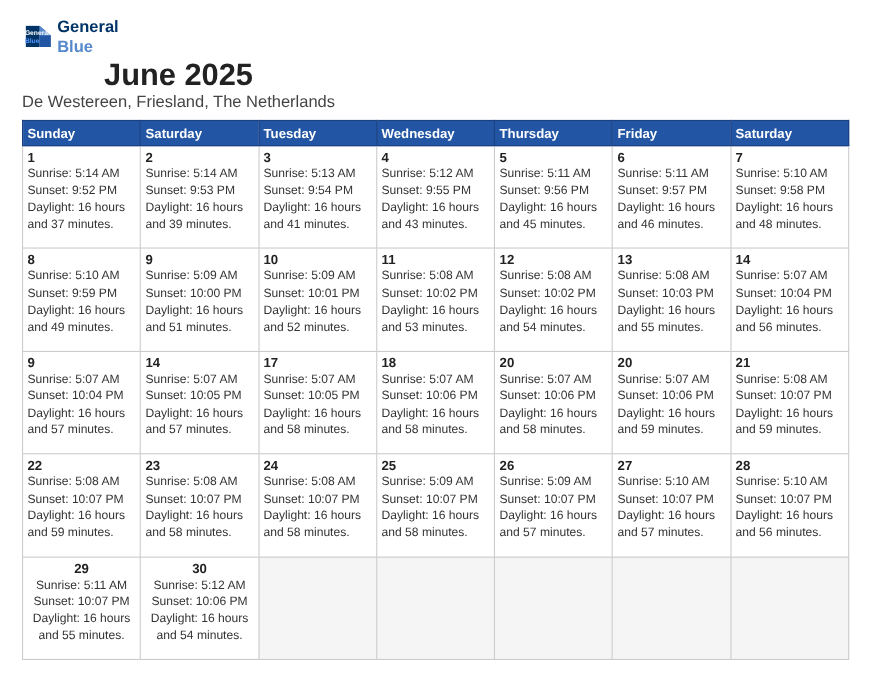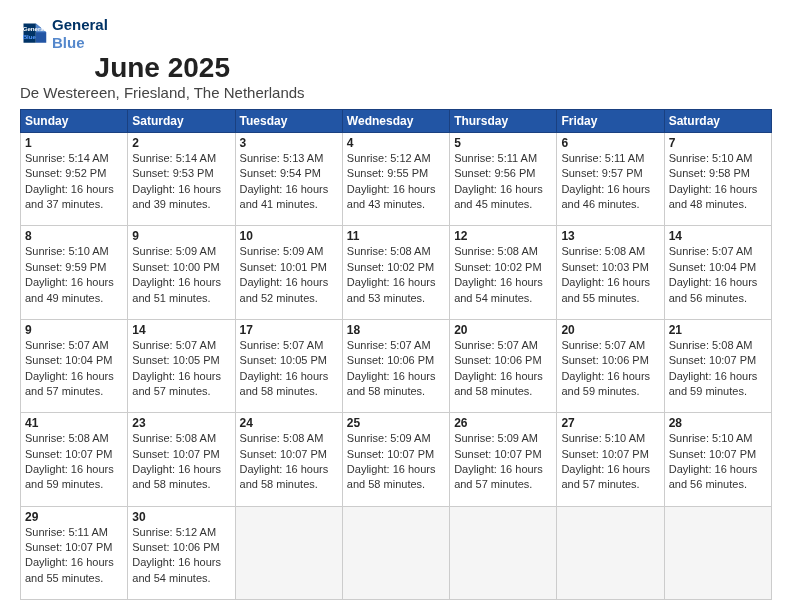--- a/index.html
+++ b/index.html
@@ -86,20 +86,21 @@
       display: block;
       margin-bottom: 1px;
     }
     .day-info {
       font-size: 11px;
       line-height: 1.4;
       color: #333;
     }
     .last-row td {
       height: 60px;
+      text-align: center;
     }
   </style>
 </head>
 <body>
 
 <div class="page">
   <div class="header">
     <div class="logo">
       <svg class="logo-icon" viewBox="0 0 32 32">
         <rect x="0" y="0" width="32" height="32" fill="white"></rect>
@@ -281,21 +282,21 @@
           <td>
             <span class="day-num">21</span>
             <div class="day-info" style="white-space: pre-line;">Sunrise: 5:08 AM
 Sunset: 10:07 PM
 Daylight: 16 hours
 and 59 minutes.</div>
           </td>
         </tr>
         <tr>
           <td>
-            <span class="day-num">41</span>
+            <span class="day-num">22</span>
             <div class="day-info" style="white-space: pre-line;">Sunrise: 5:08 AM
 Sunset: 10:07 PM
 Daylight: 16 hours
 and 59 minutes.</div>
           </td>
           <td>
             <span class="day-num">23</span>
             <div class="day-info" style="white-space: pre-line;">Sunrise: 5:08 AM
 Sunset: 10:07 PM
 Daylight: 16 hours

